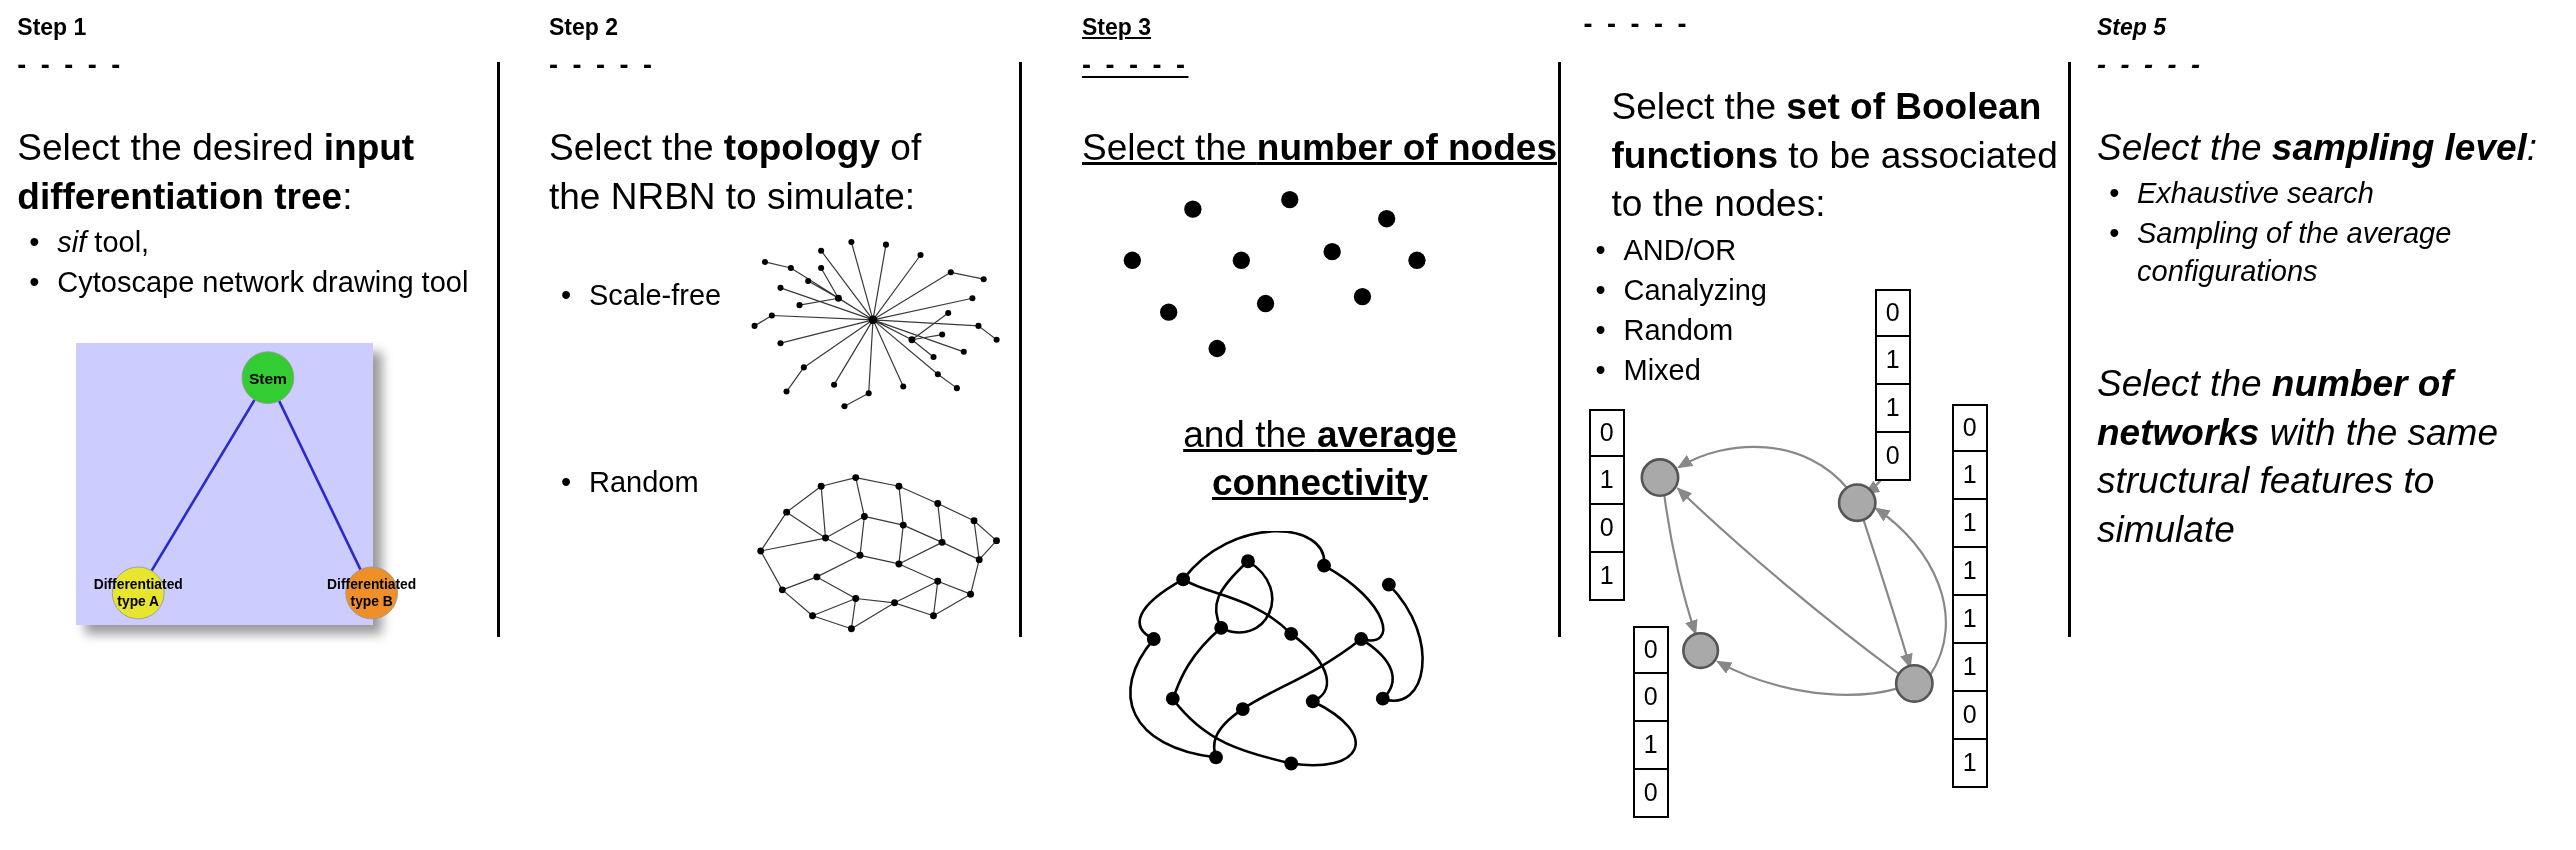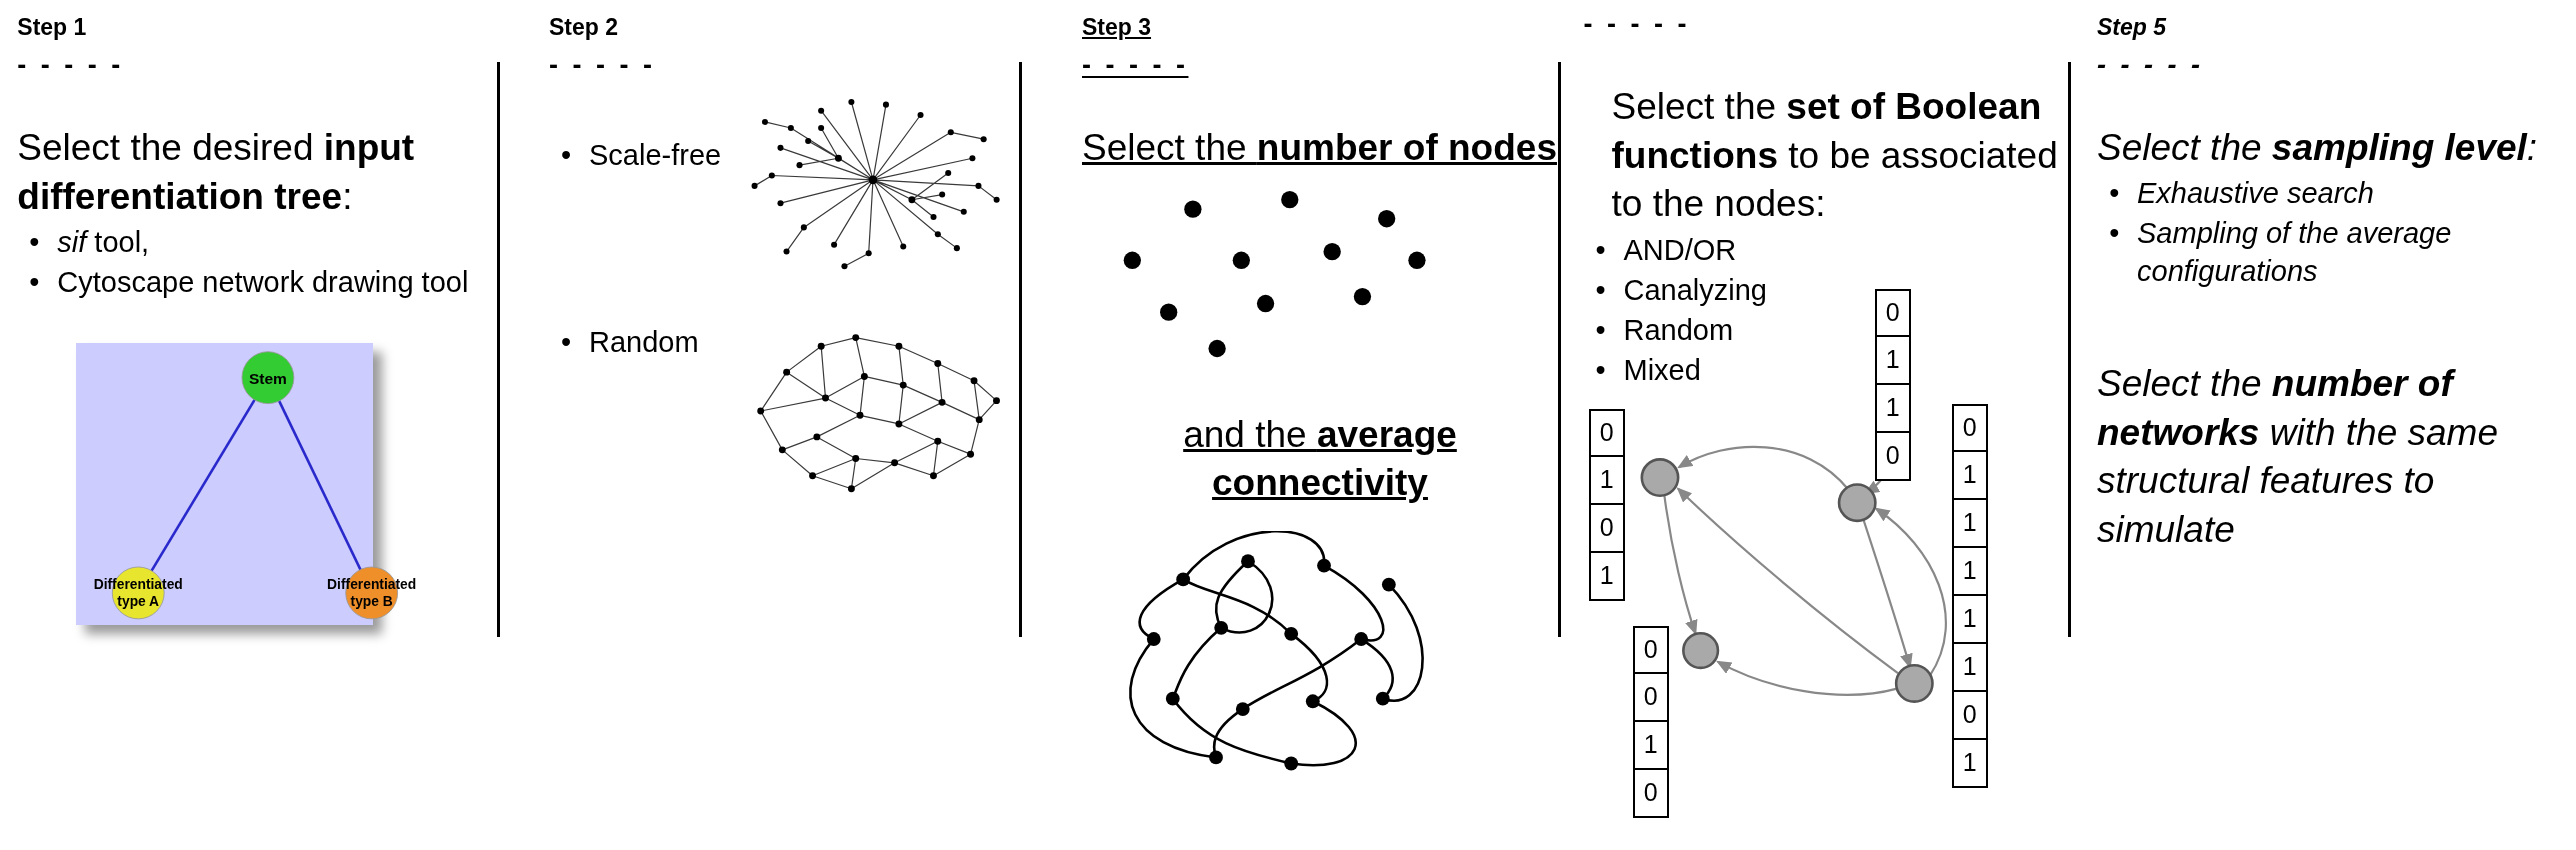--- a/index.html
+++ b/index.html
@@ -108,20 +108,21 @@
           <text class="tree-label tl-small" x="342" y="285">Differentiated</text>
           <text class="tree-label tl-small" x="342" y="304">type B</text>
         </g>
       </svg>
     </div>
   </div>
 
   <div class="col col-2">
     <div class="step-title">Step 2</div>
     <div class="dashes">- - - - -</div>
+    <div class="para" style="width:415px"><span>Select the </span><b>topology</b><span> of the NRBN to simulate:</span></div>
 
     <div class="net-row row-scalefree">
       <div class="bullet">
         <span class="marker">•</span>
         <span class="btext">Scale-free</span>
       </div>
       <svg class="net-svg svg-scalefree" width="268" height="186" viewBox="0 0 310 215">
         <path class="netline" d="M155,105L60,45 M155,105L95,25 M155,105L130,15 M155,105L170,18 M155,105L210,30 M155,105L245,50 M155,105L270,80 M155,105L277,112 M155,105L260,142 M155,105L230,168 M155,105L190,182 M155,105L150,190 M155,105L110,180 M155,105L75,160 M155,105L48,132 M155,105L38,100 M155,105L48,68 M155,105L115,80 M155,105L200,128 M115,80L80,60 M115,80L95,45 M115,80L70,88 M200,128L235,122 M200,128L225,148 M200,128L242,97 M60,45L30,38 M245,50L283,58 M277,112L298,128 M230,168L252,184 M150,190L122,205 M75,160L55,188 M38,100L18,112"></path>
         <g>
           <circle class="netdot" cx="155" cy="105" r="5"></circle>

